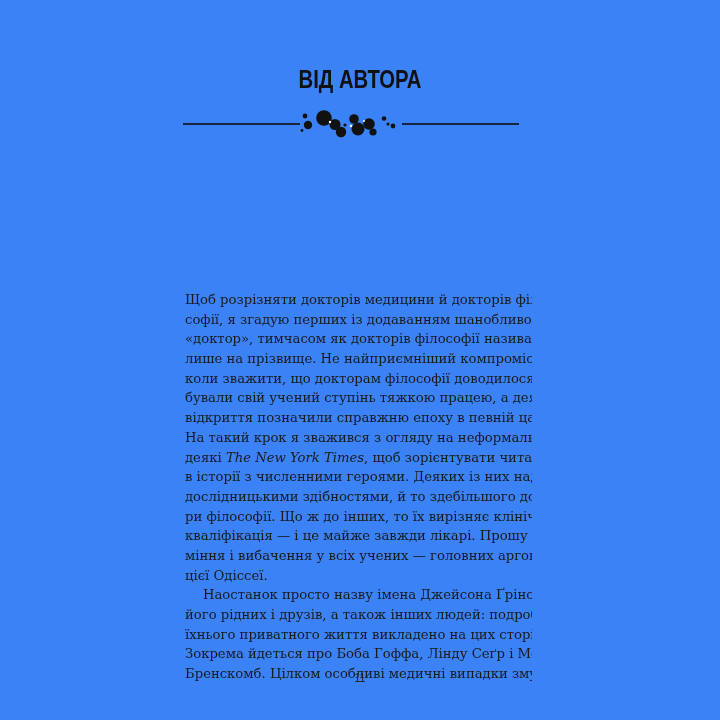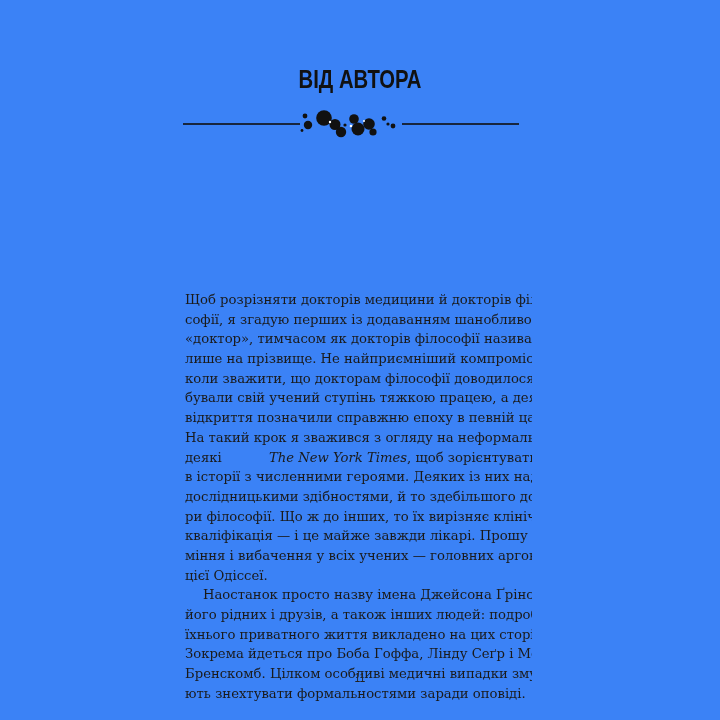--- a/index.html
+++ b/index.html
@@ -61,21 +61,20 @@
     overflow: hidden;
   }
   .line.last {
     text-align-last: left;
   }
   .line.indent {
     padding-left: 18px;
   }
   .line i {
     font-style: italic;
-    margin-left: 43px;
   }
   .page-number {
     position: absolute;
     left: 0;
     top: 670px;
     width: 720px;
     text-align: center;
     font-family: "Liberation Sans", sans-serif;
     font-size: 13px;
     transform: scaleX(0.8);
@@ -134,19 +133,18 @@
       <span class="line">кваліфікація — і це майже завжди лікарі. Прошу розу-</span>
       <span class="line">міння і вибачення у всіх учених — головних аргонавтів</span>
       <span class="line last">цієї Одіссеї.</span>
     </div>
     <div>
       <span class="line indent">Наостанок просто назву імена Джейсона Ґрінстейна,</span>
       <span class="line">його рідних і друзів, а також інших людей: подробиці</span>
       <span class="line">їхнього приватного життя викладено на цих сторінках.</span>
       <span class="line">Зокрема йдеться про Боба Гоффа, Лінду Сеґр і Мередіт</span>
       <span class="line">Бренскомб. Цілком особливі медичні випадки змушу-</span>
-      <span class="line last">ють знехтувати формальностями заради оповіді.</span>
     </div>
   </div>
 
   <div class="page-number">11</div>
 
 </div>
 
 </body></html>

